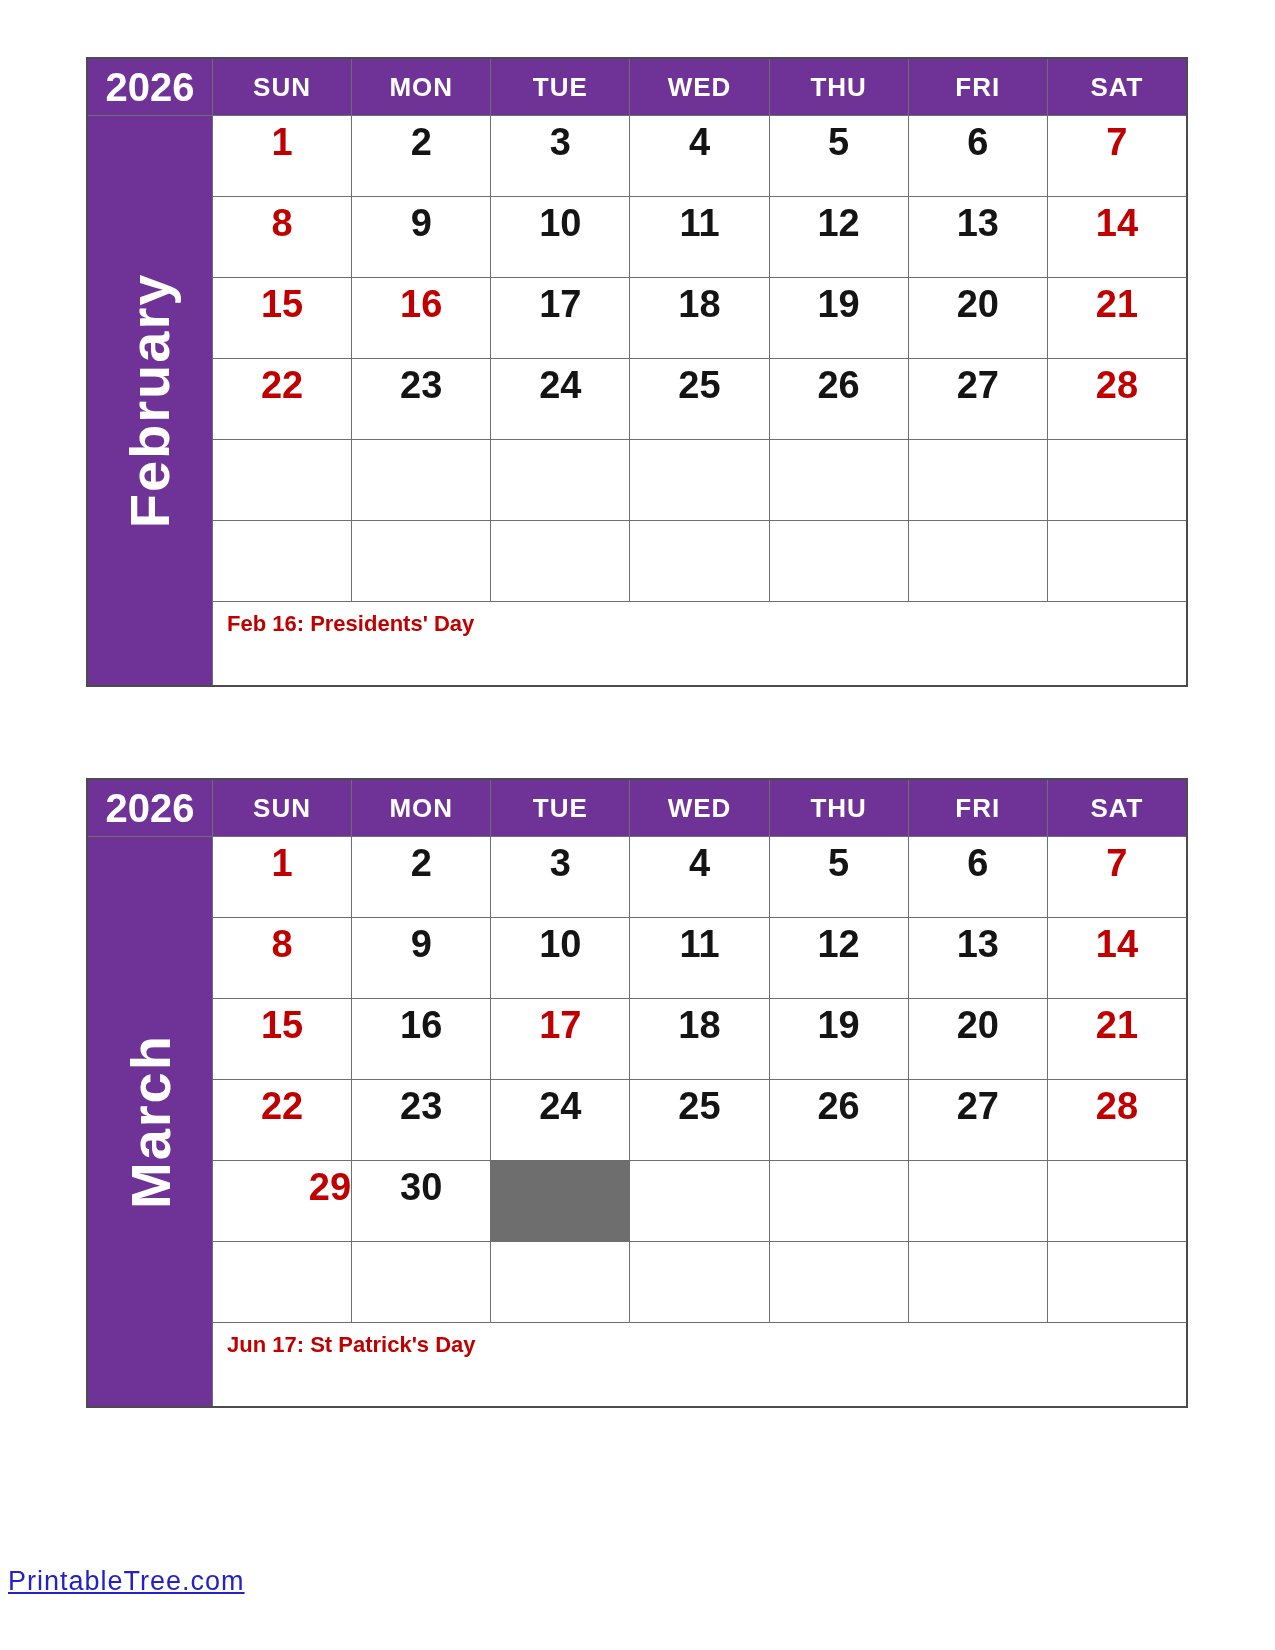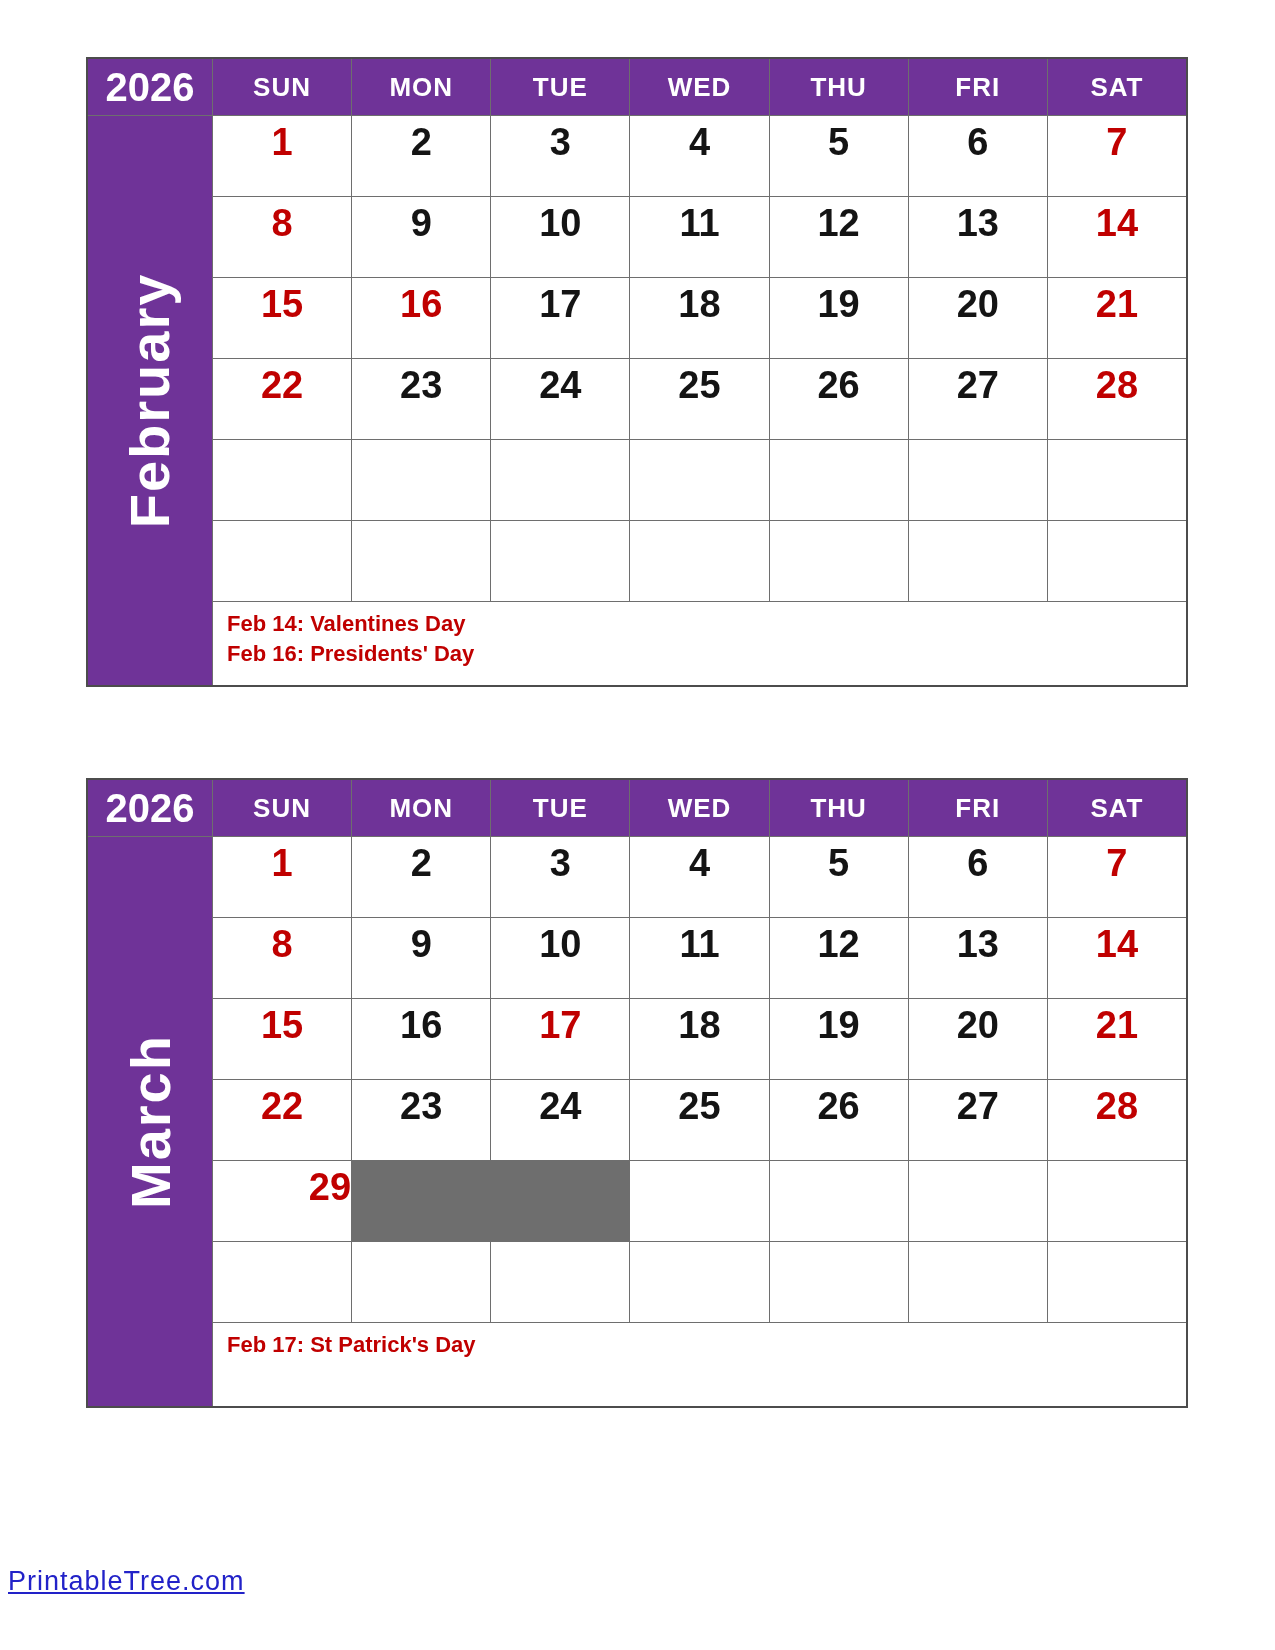--- a/index.html
+++ b/index.html
@@ -63,21 +63,20 @@
 </style>
 </head>
 <body>
 
 <div class="cal" id="cal-0">
   <div class="cell year">2026</div>
   <div class="cell month">
     <span class="mtxt">February</span>
   </div>
   <div class="cell notes">
-      <div class="note-line">Feb 14: Valentines Day</div>
       <div class="note-line">Feb 16: Presidents' Day</div>
     </div>
 <div class="cell dayhdr" style="grid-area: 1 / 2;">SUN</div>
     <div class="cell dayhdr" style="grid-area: 1 / 3;">MON</div>
     <div class="cell dayhdr" style="grid-area: 1 / 4;">TUE</div>
     <div class="cell dayhdr" style="grid-area: 1 / 5;">WED</div>
     <div class="cell dayhdr" style="grid-area: 1 / 6;">THU</div>
     <div class="cell dayhdr" style="grid-area: 1 / 7;">FRI</div>
     <div class="cell dayhdr" style="grid-area: 1 / 8;">SAT</div>
     <div class="cell daycell hl" style="grid-area: 2 / 2;">1</div>
@@ -123,21 +122,21 @@
     <div class="cell daycell" style="grid-area: 7 / 7;"></div>
     <div class="cell daycell" style="grid-area: 7 / 8;"></div>
   </div>
 
 <div class="cal" id="cal-1">
   <div class="cell year">2026</div>
   <div class="cell month">
     <span class="mtxt">March</span>
   </div>
   <div class="cell notes">
-      <div class="note-line">Feb 17: St Patrick's Day</div>
+      <div class="note-line">Jun 17: St Patrick's Day</div>
     </div>
 <div class="cell dayhdr" style="grid-area: 1 / 2;">SUN</div>
     <div class="cell dayhdr" style="grid-area: 1 / 3;">MON</div>
     <div class="cell dayhdr" style="grid-area: 1 / 4;">TUE</div>
     <div class="cell dayhdr" style="grid-area: 1 / 5;">WED</div>
     <div class="cell dayhdr" style="grid-area: 1 / 6;">THU</div>
     <div class="cell dayhdr" style="grid-area: 1 / 7;">FRI</div>
     <div class="cell dayhdr" style="grid-area: 1 / 8;">SAT</div>
     <div class="cell daycell hl" style="grid-area: 2 / 2;">1</div>
     <div class="cell daycell" style="grid-area: 2 / 3;">2</div>
@@ -161,20 +160,21 @@
     <div class="cell daycell" style="grid-area: 4 / 7;">20</div>
     <div class="cell daycell hl" style="grid-area: 4 / 8;">21</div>
     <div class="cell daycell hl" style="grid-area: 5 / 2;">22</div>
     <div class="cell daycell" style="grid-area: 5 / 3;">23</div>
     <div class="cell daycell" style="grid-area: 5 / 4;">24</div>
     <div class="cell daycell" style="grid-area: 5 / 5;">25</div>
     <div class="cell daycell" style="grid-area: 5 / 6;">26</div>
     <div class="cell daycell" style="grid-area: 5 / 7;">27</div>
     <div class="cell daycell hl" style="grid-area: 5 / 8;">28</div>
     <div class="cell daycell hl" style="grid-area: 6 / 2; text-align: right;">29</div>
+    <div class="cell daycell" style="grid-area: 6 / 3;">30</div>
     <div class="cell daycell" style="grid-area: 6 / 5;"></div>
     <div class="cell daycell" style="grid-area: 6 / 6;"></div>
     <div class="cell daycell" style="grid-area: 6 / 7;"></div>
     <div class="cell daycell" style="grid-area: 6 / 8;"></div>
     <div class="cell daycell" style="grid-area: 7 / 2;"></div>
     <div class="cell daycell" style="grid-area: 7 / 3;"></div>
     <div class="cell daycell" style="grid-area: 7 / 4;"></div>
     <div class="cell daycell" style="grid-area: 7 / 5;"></div>
     <div class="cell daycell" style="grid-area: 7 / 6;"></div>
     <div class="cell daycell" style="grid-area: 7 / 7;"></div>

